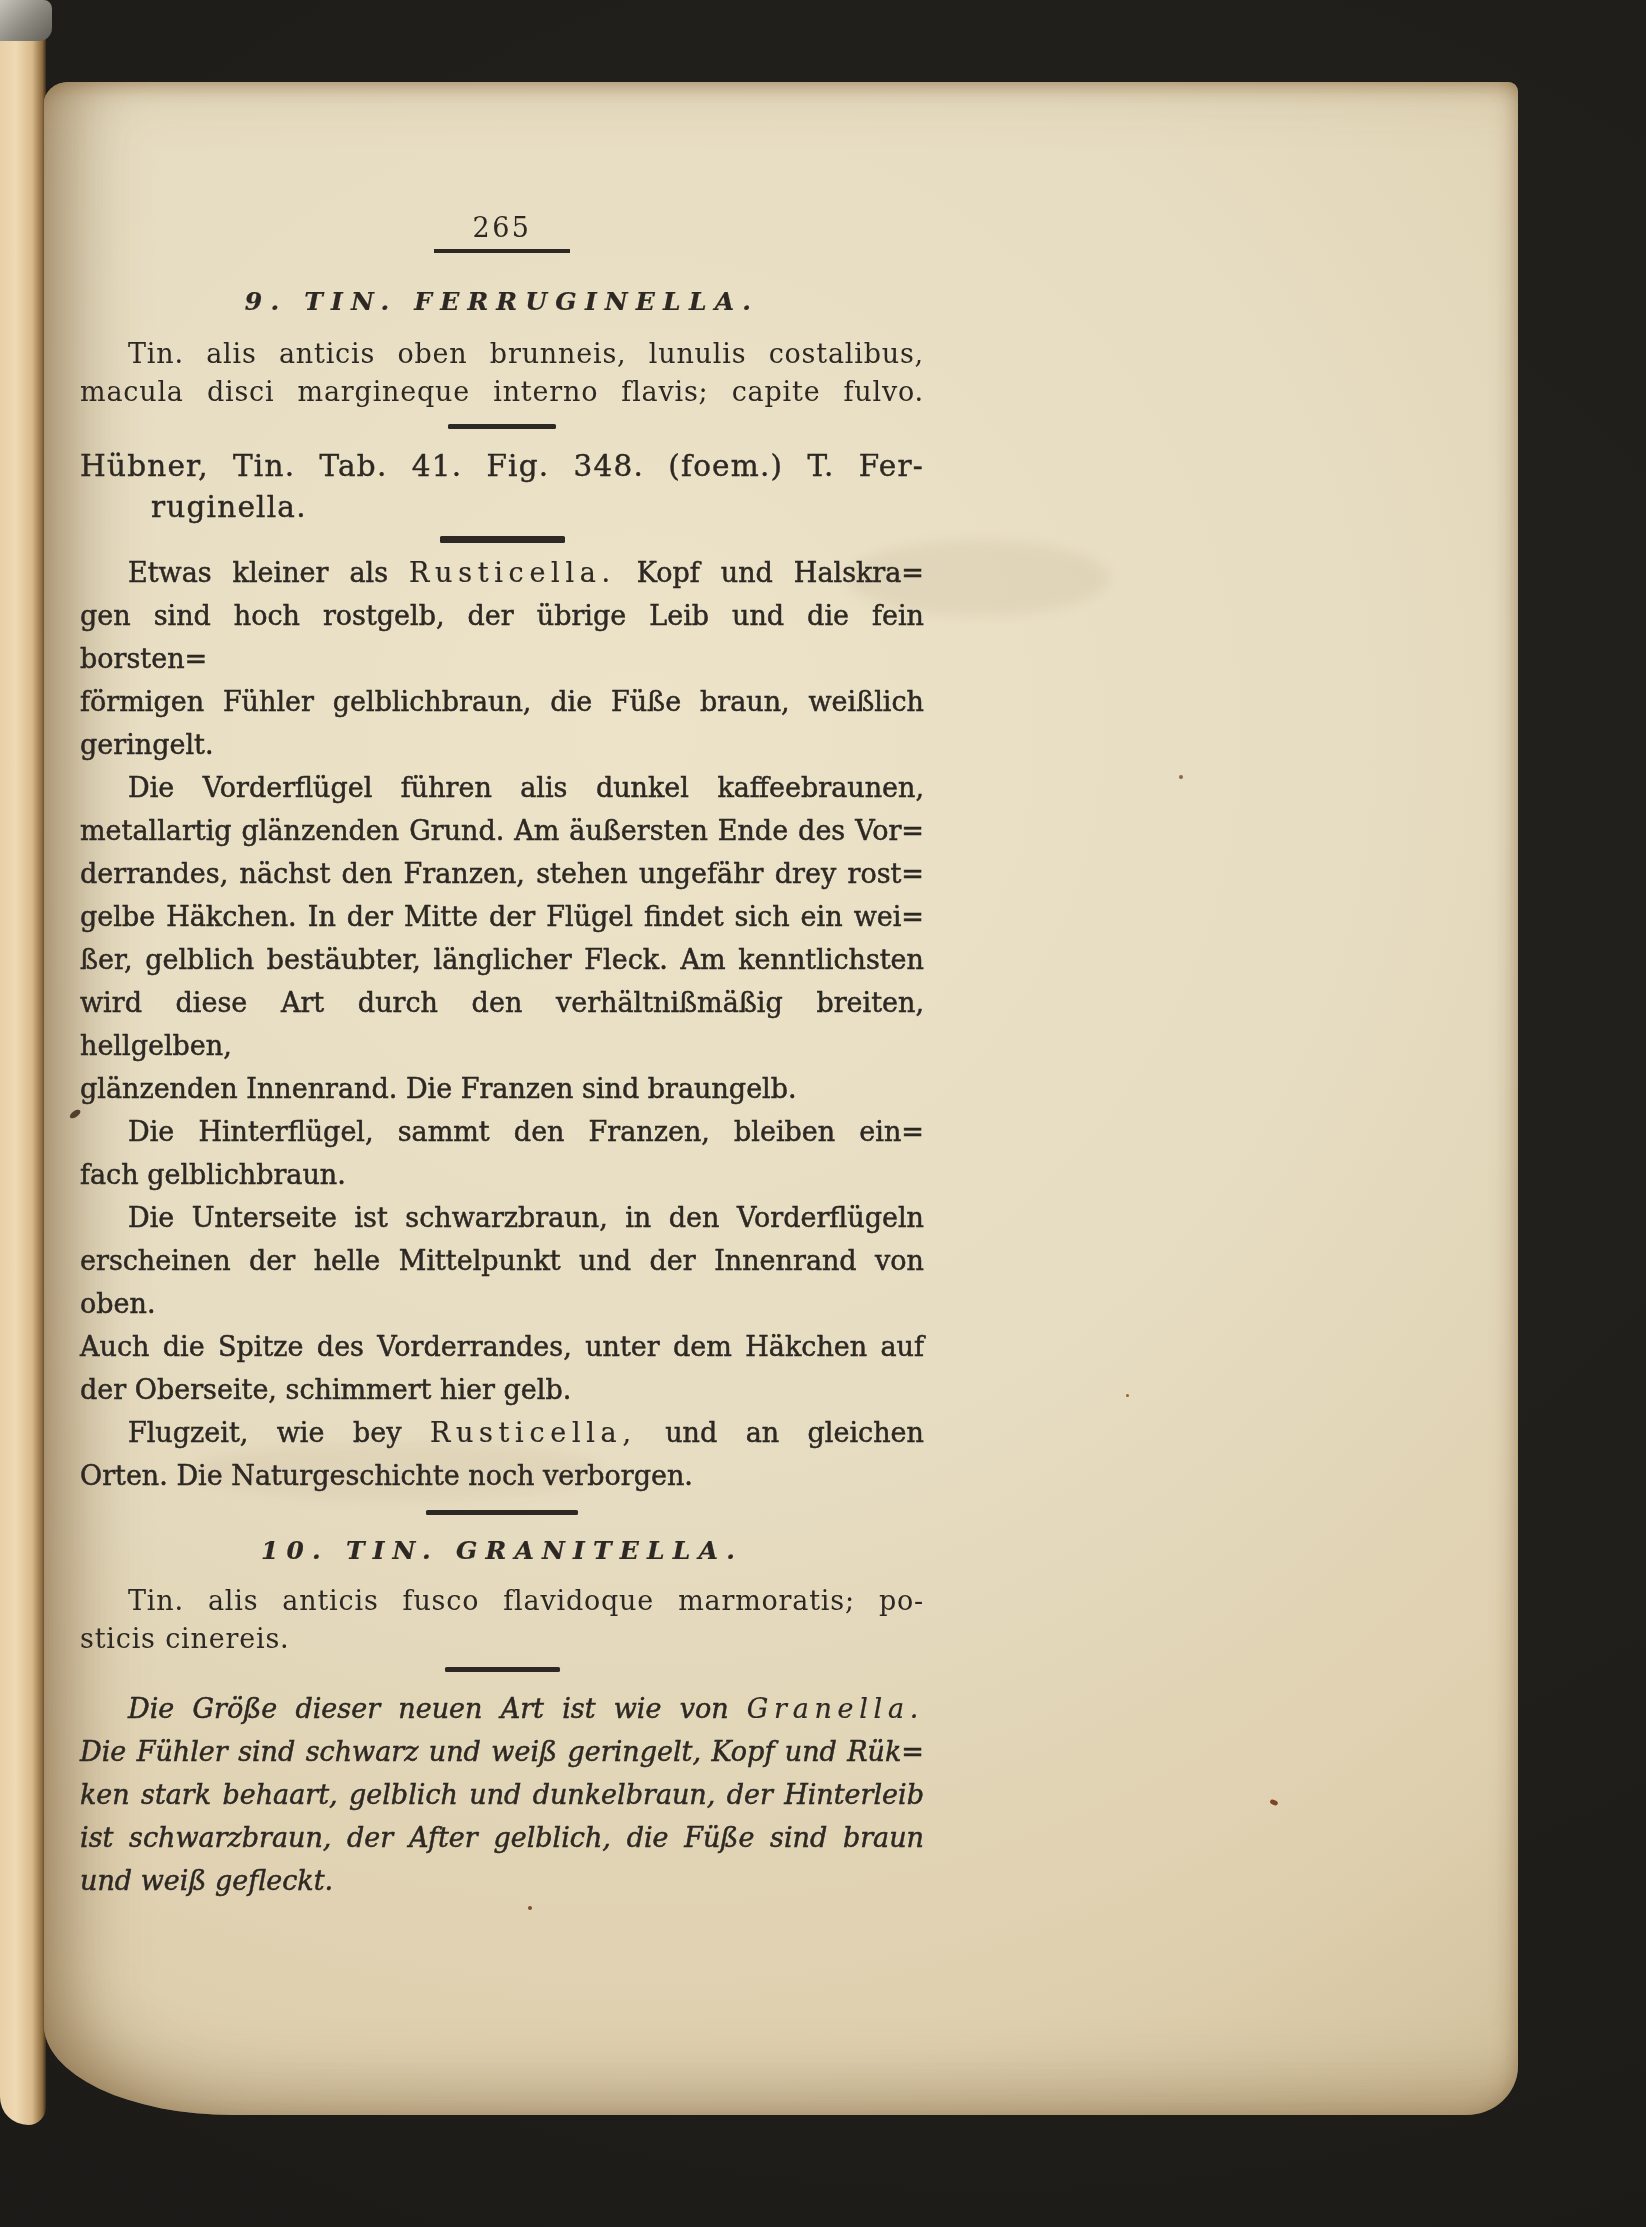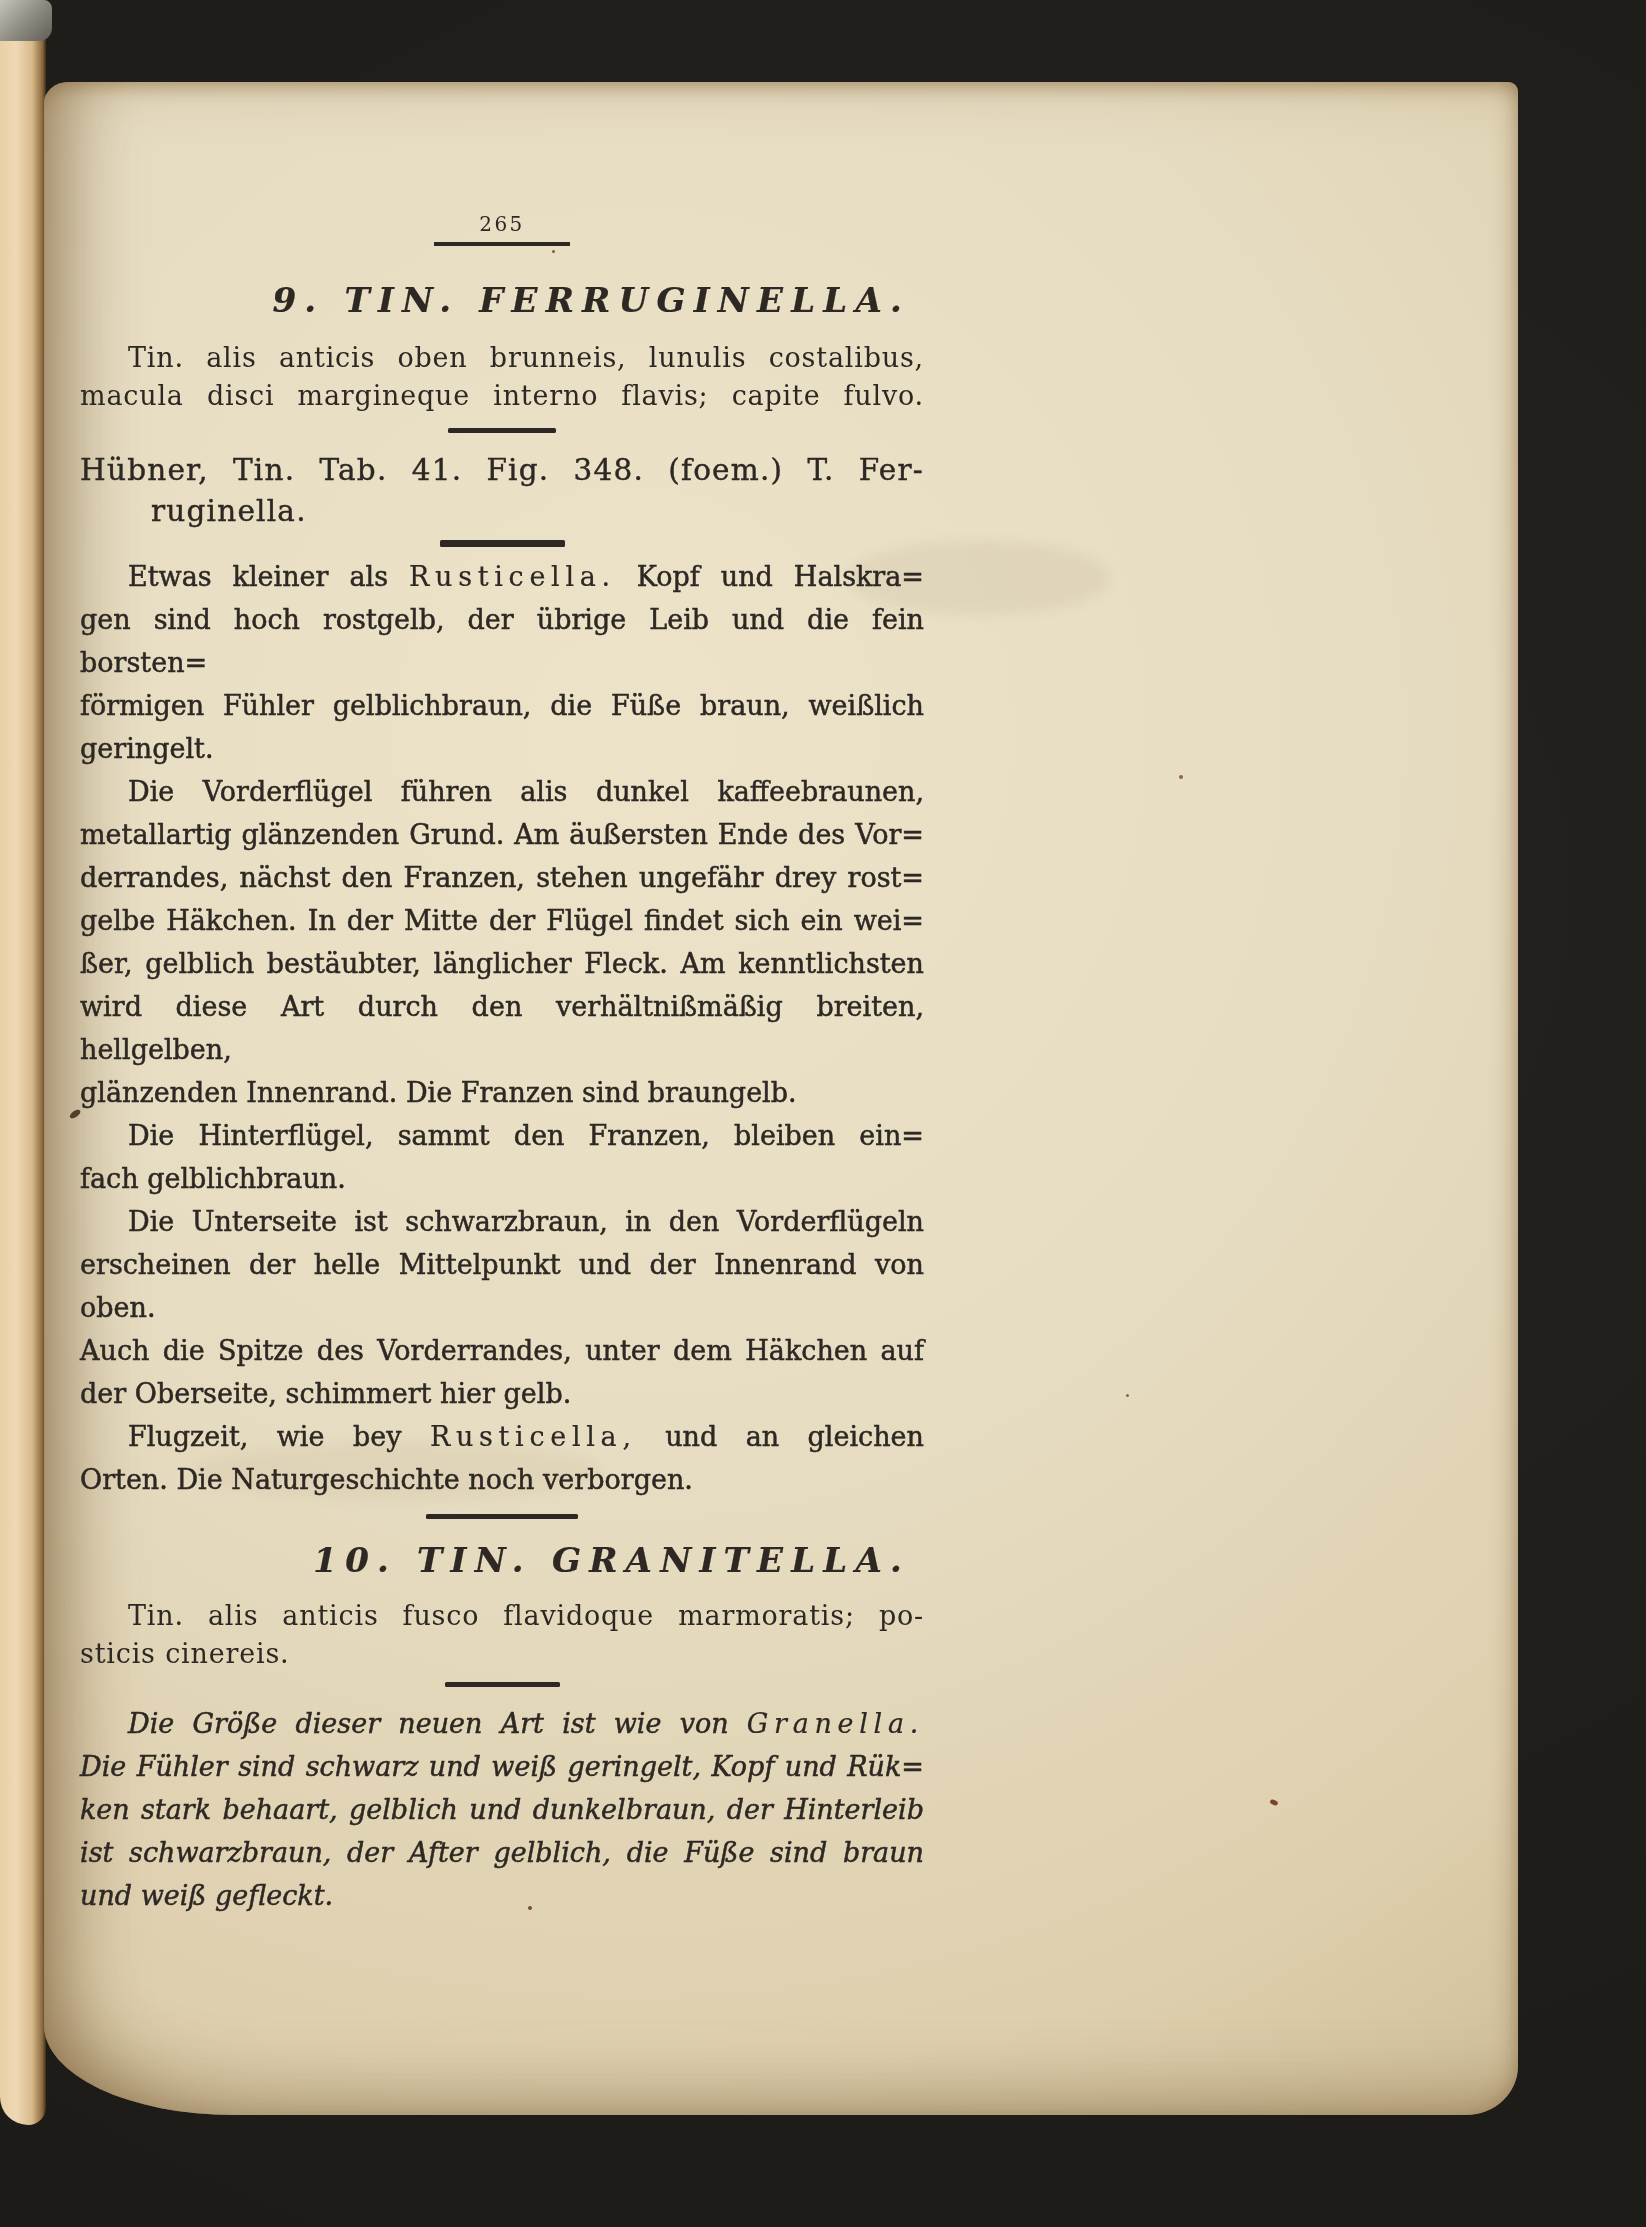--- a/index.html
+++ b/index.html
@@ -38,25 +38,25 @@
   .ln{margin:0;}
   .frak{font-size:27px;line-height:43px;-webkit-text-stroke:0.5px #2d2823;}
   .lat{font-size:27px;line-height:38px;letter-spacing:0.8px;}
   .ref{font-size:29.5px;line-height:41px;letter-spacing:1.2px;-webkit-text-stroke:0.4px #2d2823;}
   .just{text-align:justify;text-align-last:justify;}
   .ind{text-indent:48px;}
   .ind2{text-indent:71px;}
   .ant{letter-spacing:5.7px;-webkit-text-stroke:0.2px #2d2823;}
 
   .pagenum-wrap{padding-top:130px;text-align:center;}
-  .pagenum{font-size:20px;letter-spacing:2.5px;display:inline-block;}
+  .pagenum{font-size:27px;letter-spacing:2.5px;display:inline-block;}
   .num-rule{width:136px;height:4.1px;background:#2d2823;margin:5.7px auto 0;}
 
-  .species-heading{margin:14px;text-align:right;font-style:italic;font-weight:bold;
-    font-size:34px;letter-spacing:8.2px;-webkit-text-stroke:0.2px #2d2823;}
+  .species-heading{margin:14px;text-align:center;font-style:italic;font-weight:bold;
+    font-size:25px;letter-spacing:8.2px;-webkit-text-stroke:0.2px #2d2823;}
   .h9{margin-top:34px;}
   .h10{margin-top:21px;}
 
   .latin-block{margin-top:19.7px;}
   .latin-block-2{margin-top:16.4px;}
   .ref-block{margin-top:16.4px;}
   .body-block{margin-top:8px;}
   .body-block-2{margin-top:14.8px;font-style:italic;}
 
   .sep{background:#2d2823;border-radius:1.6px;}

